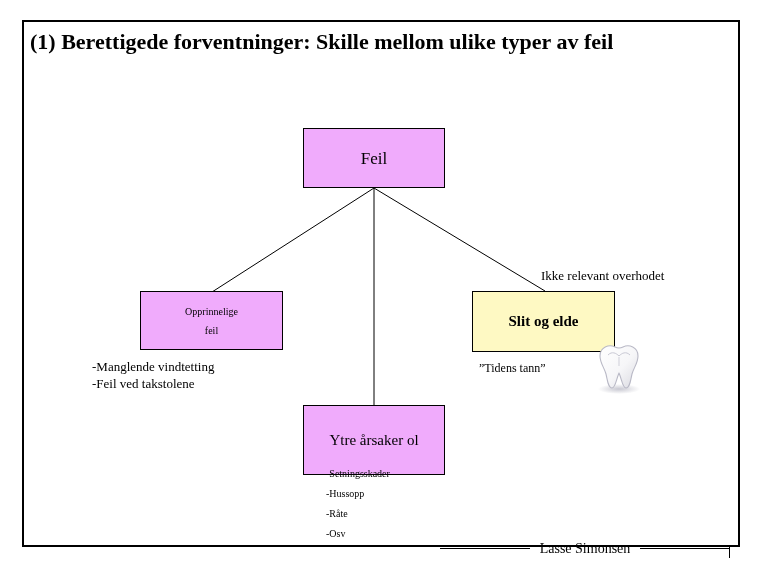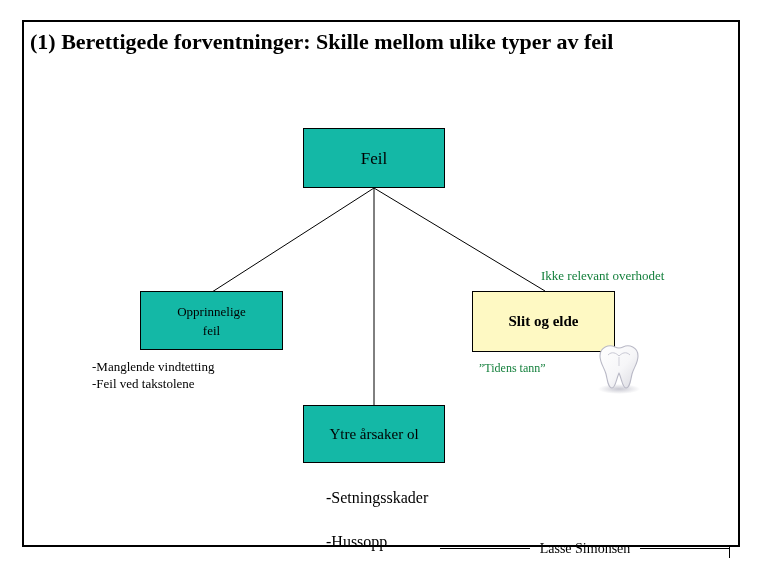--- a/index.html
+++ b/index.html
@@ -40,21 +40,21 @@
     color: #000000;
     white-space: nowrap;
     font-weight: bold;
   }
 
   
   .node-box {
     position: absolute;
     box-sizing: border-box;
     border: 1px solid #000000;
-    background: #14b8a6;
+    background: #f0abfc;
     display: flex;
     align-items: center;
     justify-content: center;
     text-align: center;
     font-family: "Liberation Serif", "DejaVu Serif", serif;
     z-index: 3;
   }
   .node-box .node-label {
     display: block;
     width: 100%;
@@ -72,21 +72,21 @@
     line-height: 21px;
   }
 
   #box-opprinnelige {
     left: 140px;
     top: 291px;
     width: 143px;
     height: 59px;
   }
   #box-opprinnelige .node-label {
-    font-size: 13px;
+    font-size: 10px;
     line-height: 19px;
   }
 
   #box-slit {
     left: 472px;
     top: 291px;
     width: 143px;
     height: 61px;
     background: #fef9c3;
     font-weight: bold;
@@ -94,21 +94,21 @@
   #box-slit .node-label {
     font-size: 15px;
     line-height: 19px;
     font-weight: bold;
   }
 
   #box-ytre {
     left: 303px;
     top: 405px;
     width: 142px;
-    height: 58px;
+    height: 70px;
   }
   #box-ytre .node-label {
     font-size: 15px;
     line-height: 19px;
   }
 
   
   #connectors {
     position: absolute;
     left: 0;
@@ -116,21 +116,21 @@
     width: 765px;
     height: 570px;
     z-index: 1;
     pointer-events: none;
   }
 
   
   .annot {
     position: absolute;
     font-family: "Liberation Serif", "DejaVu Serif", serif;
-    color: #15803d;
+    color: #000000;
     white-space: nowrap;
     z-index: 4;
   }
 
   #annot-ikke-relevant {
     left: 541px;
     top: 268px;
     font-size: 13px;
     line-height: 16px;
   }
@@ -162,24 +162,23 @@
   }
 
   
   #note-bottom {
     position: absolute;
     left: 326px;
     top: 464px;
     z-index: 4;
   }
   #note-bottom .note-item {
-    font-size: 16px;
+    font-size: 10px;
     line-height: 20px;
     white-space: nowrap;
-    margin-top: 24px;
   }
 
   
   #tooth-image {
     position: absolute;
     left: 590px;
     top: 342px;
     width: 58px;
     height: 52px;
     z-index: 5;

